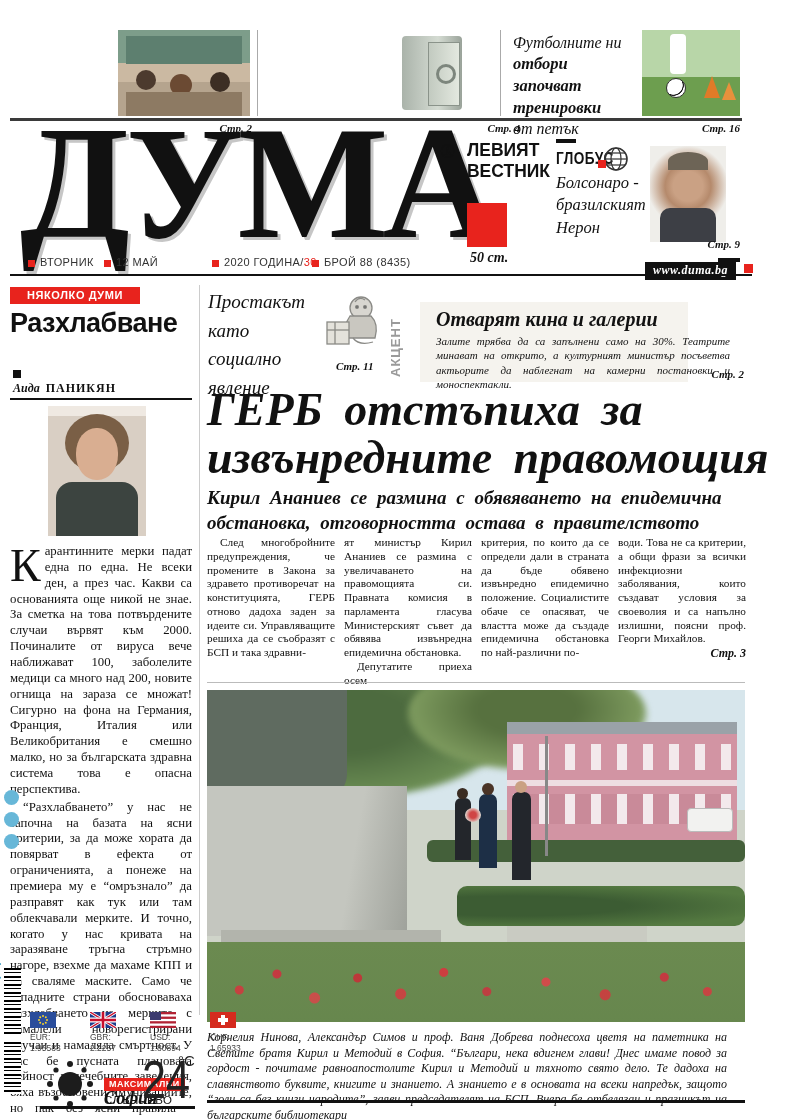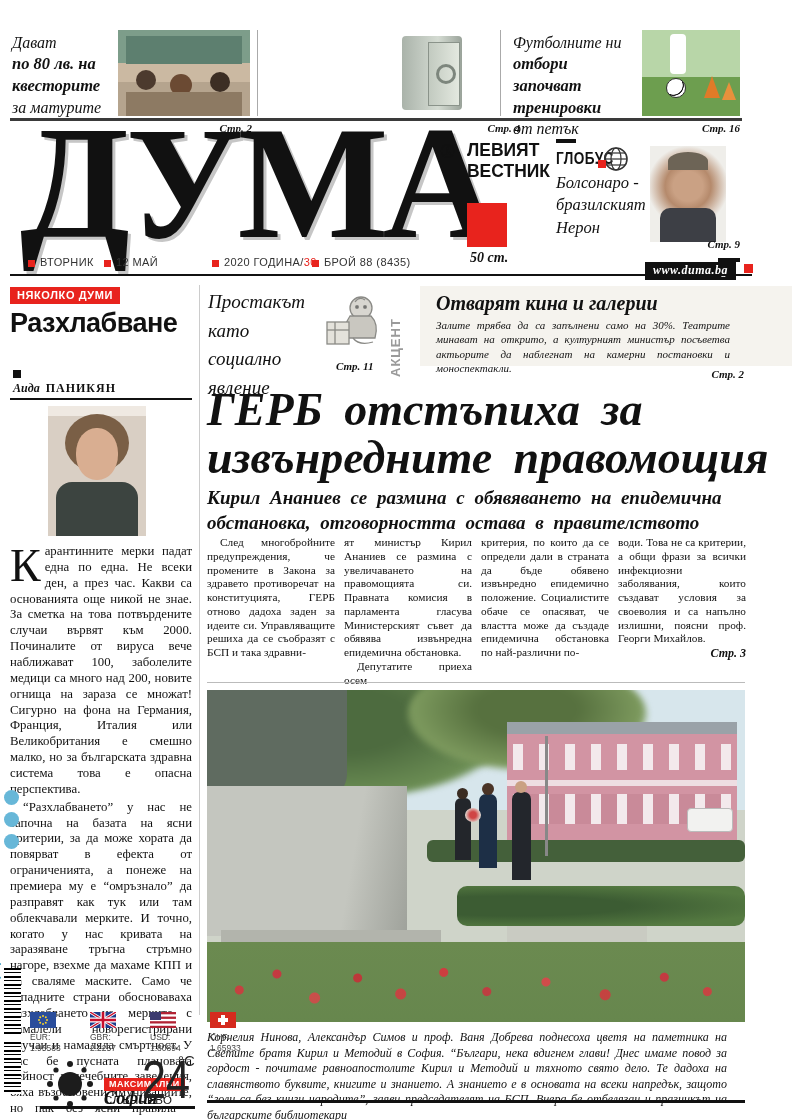--- a/index.html
+++ b/index.html
@@ -31,21 +31,21 @@
 
   
   .dl-item{font-size:11px;font-weight:normal;color:#333;letter-spacing:.4px;}
   .dl-sq{display:inline-block;width:7px;height:7px;background:#e8231d;margin-right:5px;vertical-align:middle;}
   #site-box{background:#111;color:#fff;font-size:12px;font-weight:bold;font-style:italic;
             padding:1px 8px 2px;letter-spacing:.5px;}
   .blackline{background:#111;}
 
   
   #op-label{background:#e8231d;color:#fff;font-size:11px;font-weight:bold;letter-spacing:.6px;
-            padding:2px 7px 3px;display:inline-block;}
+            padding:2px 17px 3px;display:inline-block;}
   #op-title{font-size:27px;font-weight:bold;line-height:1.05;letter-spacing:-.5px;}
   #op-author{font-size:12px;}
   #op-body{font-size:12.8px;line-height:1.24;}
   #op-body p{margin:0 0 2px;}
   .dropcap{float:left;font-size:46px;line-height:.8;padding:4px 4px 0 0;}
   .indent{text-indent:13px;}
 
   
   #prostak-title{font-size:19px;font-style:italic;line-height:1.5;}
   #akcent-box{background:#f5f3ee;}
@@ -78,26 +78,20 @@
   .barcode{width:17px;background:repeating-linear-gradient(to bottom,#000 0 2px,#fff 2px 4px,#000 4px 5px,#fff 5px 8px);}
 
   
   .scene{overflow:hidden;position:absolute;}
 </style>
 </head>
 <body>
 
 <div id="page">
 
-  <div class="abs teaser-text" style="left:12px;top:32px;width:104px;">
-    <div>Дават</div>
-    <div class="b">по 80 лв. на</div>
-    <div class="b">квесторите</div>
-    <div>за матурите</div>
-  </div>
   <div class="abs teaser-img" style="left:118px;top:30px;width:132px;height:86px;background:linear-gradient(180deg,#7d9d8a 0 38%,#cbb9a2 38% 60%,#b5a48e 60% 100%);">
     <div class="abs" style="left:8px;top:6px;width:116px;height:28px;background:#5d7f6f;"></div>
     <div class="abs" style="left:18px;top:40px;width:20px;height:20px;border-radius:50%;background:#4c3a2e;"></div>
     <div class="abs" style="left:52px;top:44px;width:22px;height:22px;border-radius:50%;background:#6b4a33;"></div>
     <div class="abs" style="left:92px;top:42px;width:20px;height:20px;border-radius:50%;background:#3c2e24;"></div>
     <div class="abs" style="left:8px;top:62px;width:116px;height:24px;background:#8d7a63;"></div>
   </div>
 
   <div class="abs vsep" style="left:257px;top:30px;height:86px;"></div>
 
@@ -200,21 +194,21 @@
       <line x1="22" y1="38" x2="44" y2="38"></line>
         <line x1="30" y1="30" x2="30" y2="52"></line>
       <path d="M50 10 q4 -6 10 -2"></path>
         <path d="M48 46 q6 8 20 4"></path>
       <circle cx="52" cy="15" r="1.4" fill="#555"></circle>
         <circle cx="60" cy="15" r="1.4" fill="#555"></circle>
     </g>
   </svg>
   <div class="abs pageref" style="left:336px;top:360px;">Стр. 11</div>
 
-  <div class="abs" id="akcent-box" style="left:420px;top:286px;width:372px;height:80px;">
+  <div class="abs" id="akcent-box" style="left:420px;top:302px;width:268px;height:80px;">
     <div class="abs" id="akcent-title" style="left:16px;top:6px;">Отварят кина и галерии</div>
     <div class="abs just" id="akcent-body" style="left:16px;top:32px;width:294px;">Залите трябва да са запълнени само на 30%. Театрите минават на открито, а културният министър посъветва актьорите да наблегнат на камерни постановки и моноспектакли.</div>
   </div>
   <div class="abs sans" id="akcent-label" style="left:403px;top:362px;">АКЦЕНТ</div>
   <div class="abs pageref" style="left:700px;top:368px;width:44px;text-align:right;">Стр. 2</div>
 
   <div class="abs" id="headline" style="left:207px;top:386px;">
     <div>ГЕРБ отстъпиха за</div>
     <div>извънредните правомощия</div>
   </div>

